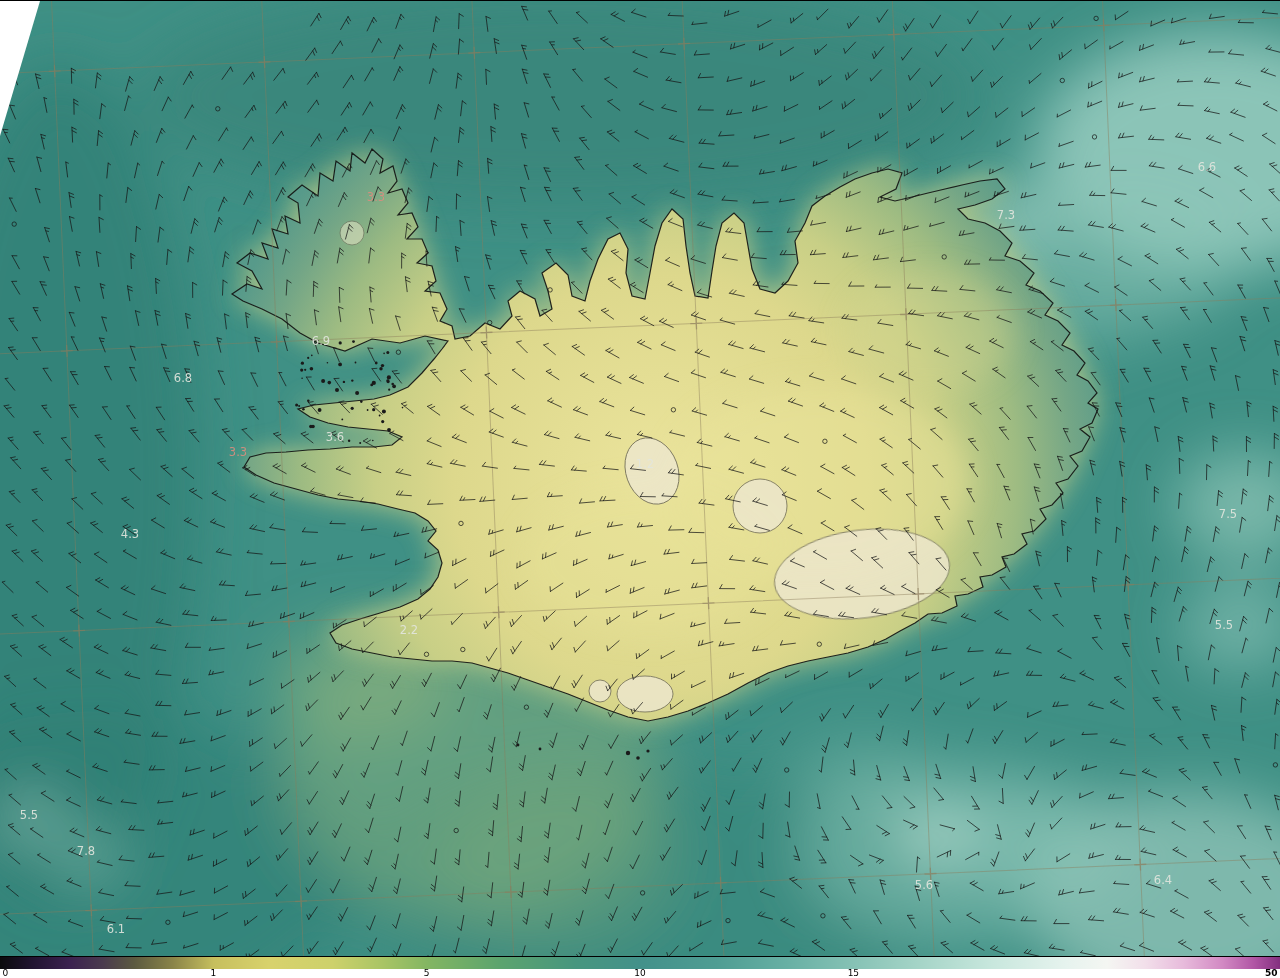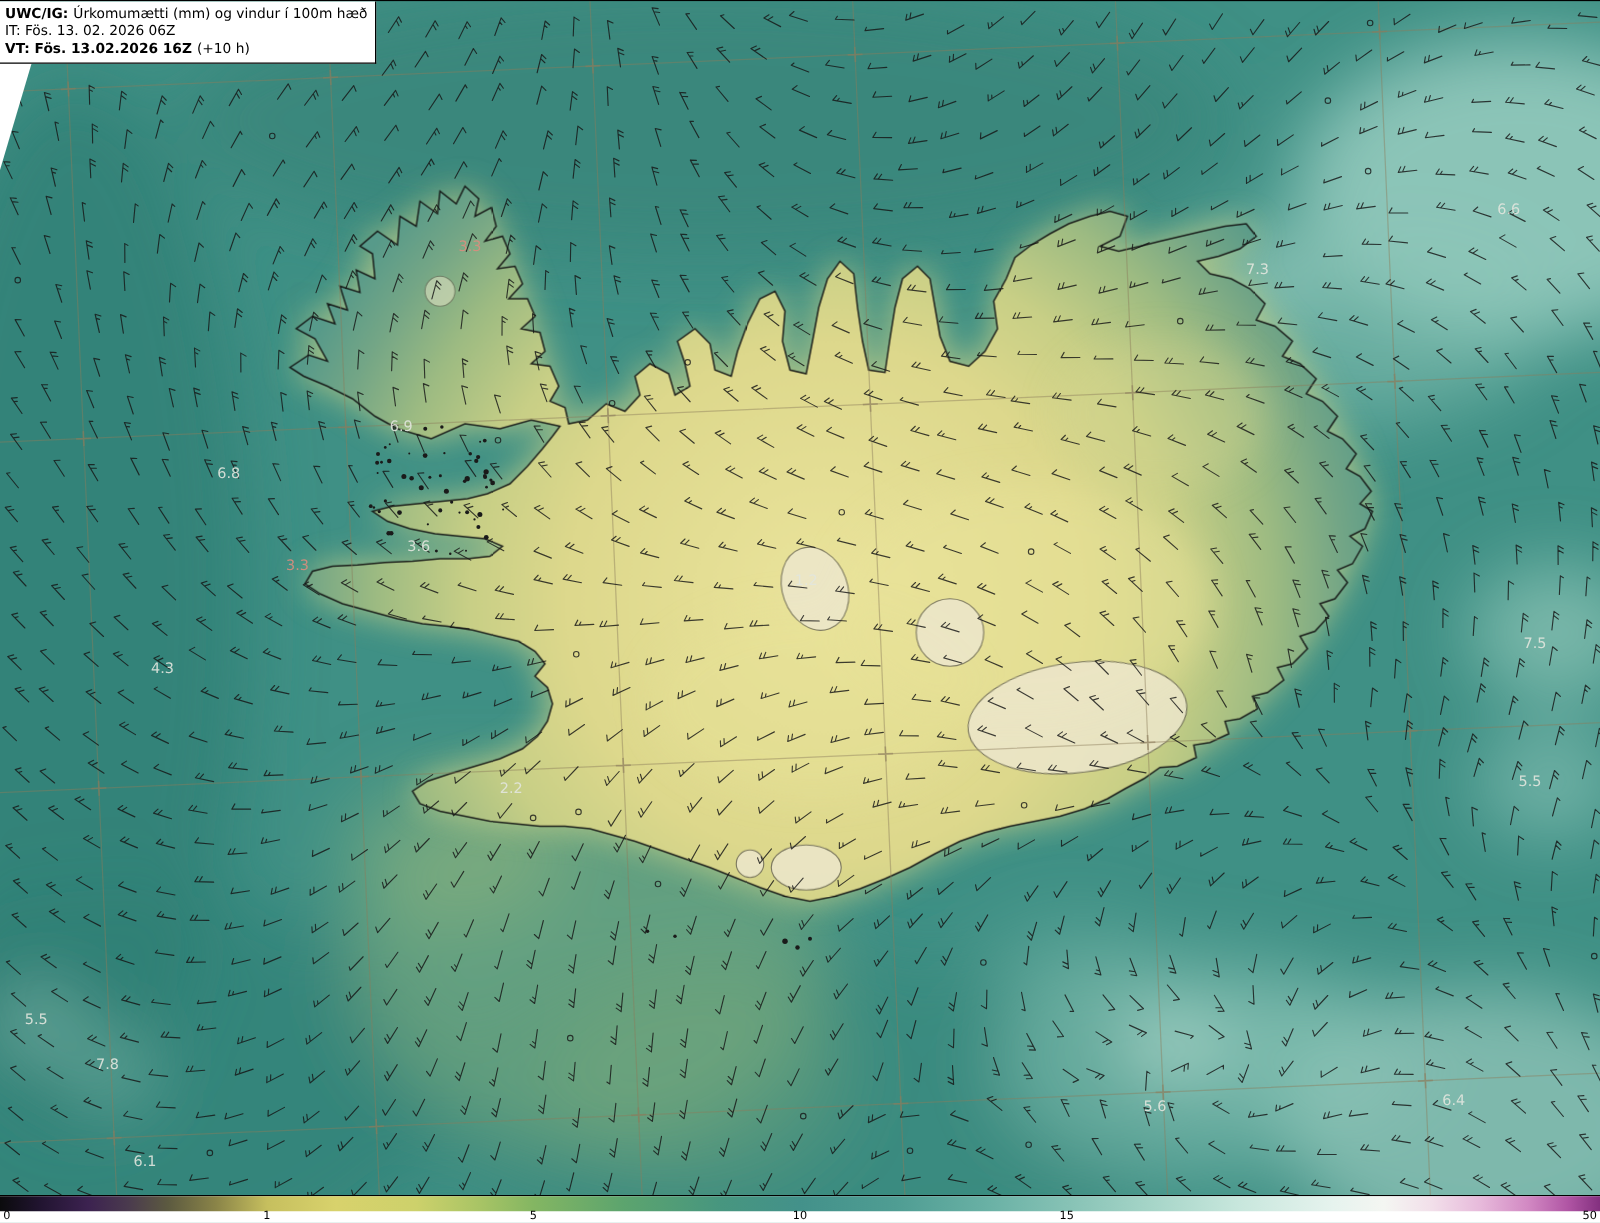--- a/index.html
+++ b/index.html
@@ -200,32 +200,27 @@
           <text x="29" y="818" fill="#e2e6de" fill-opacity="0.9">5.5</text>
           <text x="86" y="854" fill="#e2e6de" fill-opacity="0.9">7.8</text>
           <text x="924" y="888" fill="#e2e6de" fill-opacity="0.9">5.6</text>
           <text x="1163" y="883" fill="#e2e6de" fill-opacity="0.9">6.4</text>
           <text x="116" y="932" fill="#e2e6de" fill-opacity="0.9">6.1</text>
         </g>
 
       <polygon points="0,0 40,0 0,135" fill="#ffffff"></polygon>
     </svg>
 
-    <div class="title-box">
-      <div><b>UWC/IG:</b><span class="gap">Úrkomumætti (mm) og vindur í 100m hæð</span></div>
-      <div>IT: Fös. 13. 02. 2026 06Z</div>
-      <div><b>VT: Fös. 13.02.2026 16Z</b><span class="gap">(+10 h)</span></div>
-    </div>
   </div>
 
   <div class="colorbar">
     <div class="cb-gradient" id="cb-gradient" style="background: linear-gradient(to right, rgb(11, 11, 13) 0%, rgb(33, 20, 48) 2.5%, rgb(60, 34, 80) 5.5%, rgb(74, 58, 78) 8%, rgb(92, 90, 64) 10.5%, rgb(138, 132, 72) 13.5%, rgb(198, 191, 94) 16.7%, rgb(216, 210, 108) 21%, rgb(205, 209, 107) 26%, rgb(168, 196, 101) 30%, rgb(132, 182, 98) 33.3%, rgb(92, 164, 110) 39%, rgb(71, 150, 127) 45%, rgb(67, 145, 138) 50%, rgb(79, 157, 147) 56%, rgb(104, 176, 164) 61.5%, rgb(134, 194, 181) 66.7%, rgb(166, 213, 200) 72%, rgb(200, 231, 221) 77.5%, rgb(230, 243, 238) 83.3%, rgb(244, 246, 242) 86.5%, rgb(242, 223, 234) 89.5%, rgb(231, 186, 219) 92.5%, rgb(210, 137, 195) 95.5%, rgb(176, 85, 164) 98%, rgb(131, 48, 127) 100%);"></div>
     <div class="cb-labels" id="cb-labels">
         <span class="align-left" style="left: 0.2%;">0</span>
         <span style="left: 16.67%;">1</span>
         <span style="left: 33.33%;">5</span>
         <span style="left: 50%;">10</span>
         <span style="left: 66.67%; text-align: right;">15</span>
         <span style="left: 83.33%; margin-top: 28px;">30</span>
-        <span class="align-right" style="left: 99.8%;">50</span>
+        <span class="align-right" style="left: 99.8%; font-weight: bold;">50</span>
       </div>
   </div>
 </div>
 
 </body></html>

